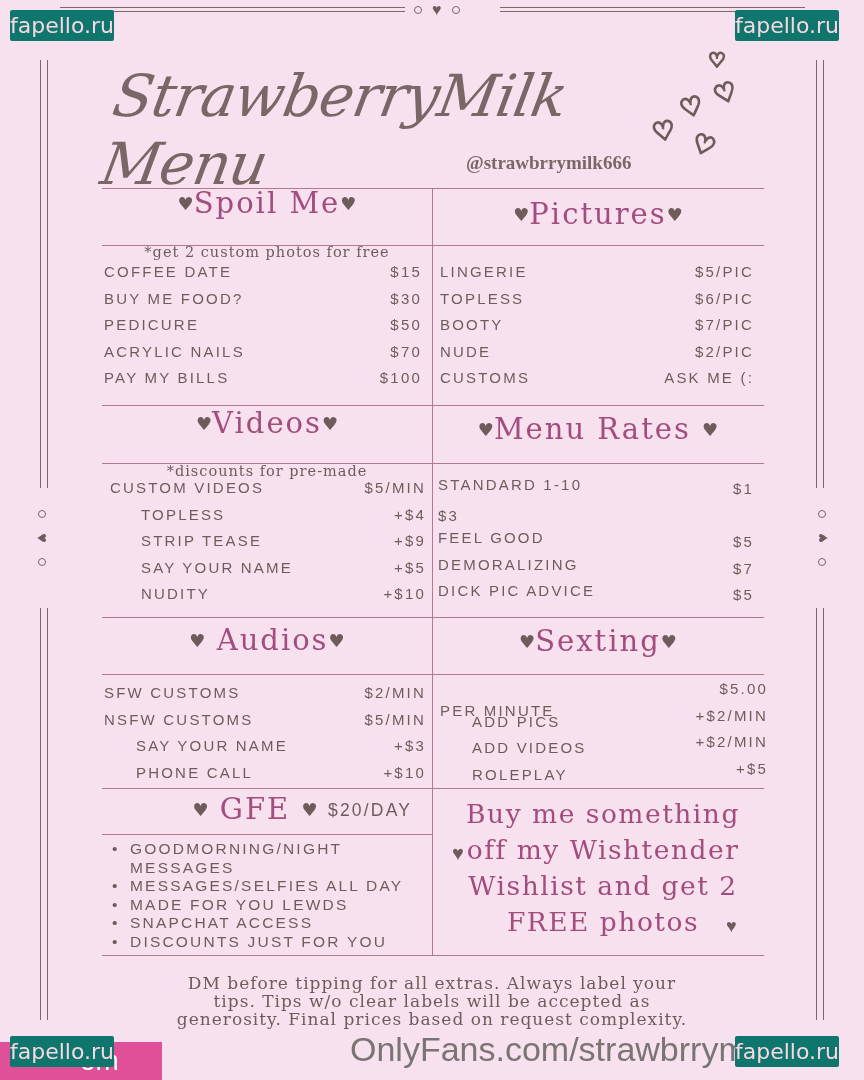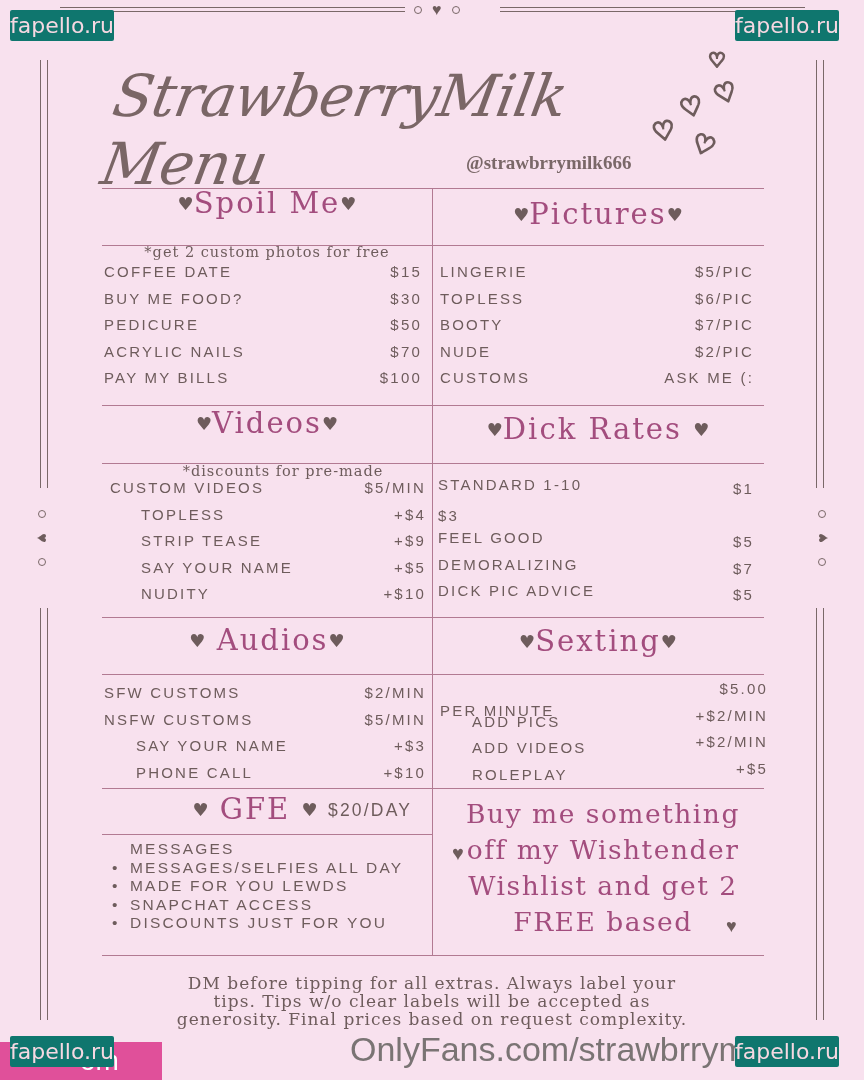--- a/index.html
+++ b/index.html
@@ -185,21 +185,21 @@
     </div>
   <div class="row">
       <span class="lbl">CUSTOMS</span>
       <span>ASK ME (:</span>
     </div>
 </div>
 
 <div class="section-head" style="left:102px;top:406px;width:330px;">
   <span class="h">♥</span><span>Videos</span><span class="h">♥</span>
 </div>
-<div class="sub" style="left:118px;top:443px;width:330px;">*discounts for pre-made</div>
+<div class="sub" style="left:102px;top:443px;width:330px;">*discounts for pre-made</div>
 <div class="items" style="left:110px;top:475px;width:316px;">
   <div class="row">
       <span class="lbl">CUSTOM VIDEOS</span>
       <span>$5/MIN</span>
     </div>
   <div class="row indent">
       <span class="lbl">TOPLESS</span>
       <span>+$4</span>
     </div>
   <div class="row indent">
@@ -210,21 +210,21 @@
       <span class="lbl">SAY YOUR NAME</span>
       <span>+$5</span>
     </div>
   <div class="row indent">
       <span class="lbl">NUDITY</span>
       <span>+$10</span>
     </div>
 </div>
 
 <div class="section-head" style="left:432px;top:412px;width:332px;">
-  <span class="h">♥</span><span>Dick Rates</span> <span class="h">♥</span>
+  <span class="h">♥</span><span>Menu Rates</span> <span class="h">♥</span>
 </div>
 <div class="items" style="left:438px;top:472px;width:316px;">
   <div class="row">
       <span class="lbl">STANDARD 1-10</span>
       <span style="position:relative;top:4px;">$1</span>
     </div>
   <div class="row">
       <span style="position:relative;top:4px;">$3</span>
     </div>
   <div class="row">
@@ -283,34 +283,35 @@
       <span class="lbl" style="position:relative;top:2px;">ROLEPLAY</span>
       <span style="position:relative;top:-4px;">+$5</span>
     </div>
 </div>
 
 <div class="section-head" style="left:190px;top:792px;width:130px;">
   <span class="h">♥</span> <span>GFE</span> <span class="h">♥</span>
 </div>
 <div style="position:absolute;left:328px;top:800px;font-size:17.5px;letter-spacing:2.2px;color:#6e5c5c;">$20/DAY</div>
 <ul class="gfe-list">
+  <li><span class="b">•</span><span>GOODMORNING/NIGHT</span></li>
   <li>
       <span class="cont">MESSAGES</span>
     </li>
   <li><span class="b">•</span><span>MESSAGES/SELFIES ALL DAY</span></li>
   <li><span class="b">•</span><span>MADE FOR YOU LEWDS</span></li>
   <li><span class="b">•</span><span>SNAPCHAT ACCESS</span></li>
   <li><span class="b">•</span><span>DISCOUNTS JUST FOR YOU</span></li>
 </ul>
 
 <div class="promo">
   <div>Buy me something</div>
   <div>off my Wishtender</div>
   <div>Wishlist and get 2</div>
-  <div><span>FREE based</span></div>
+  <div><span>FREE photos</span></div>
 </div>
 <span style="position:absolute;left:452px;top:842px;color:#6e5c5c;font-size:20px;">♥</span>
 <span style="position:absolute;left:726px;top:916px;color:#6e5c5c;font-size:18px;">♥</span>
 
 <div class="footer-note">
   <div>DM before tipping for all extras. Always label your</div>
   <div>tips. Tips w/o clear labels will be accepted as</div>
   <div>generosity. Final prices based on request complexity.</div>
 </div>
 <div class="of-url">OnlyFans.com/strawbrrymilk666</div>

